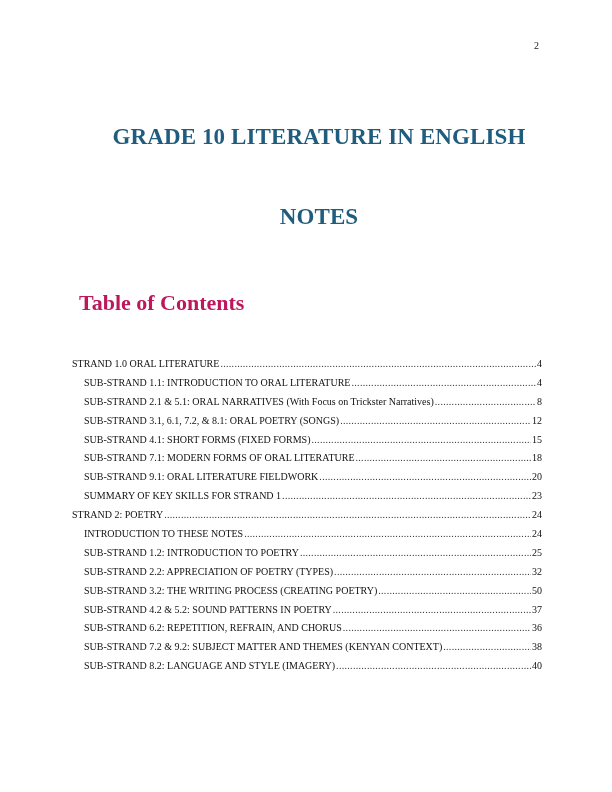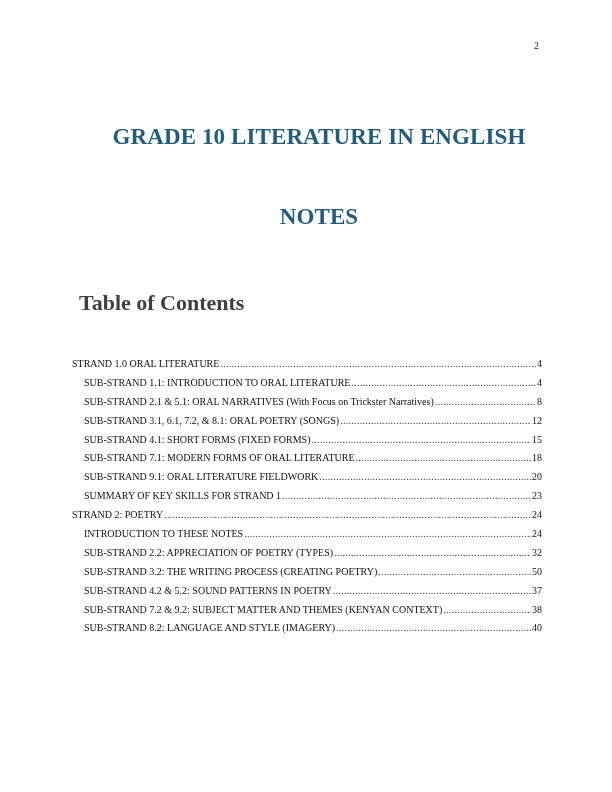--- a/index.html
+++ b/index.html
@@ -33,21 +33,21 @@
       letter-spacing: 0.1px;
     }
     .doc-title.line1 { top: 124px; }
     .doc-title.line2 { top: 180px; margin-top: 24px; }
     .toc-heading {
       position: absolute;
       top: 290px;
       left: 79px;
       font-size: 22px;
       font-weight: bold;
-      color: #404040;
+      color: #be185d;
     }
     .toc {
       position: absolute;
       top: 355px;
       left: 72px;
       width: 470px;
     }
     .toc-row {
       display: flex;
       align-items: flex-end;
@@ -127,35 +127,45 @@
       <span class="label">STRAND 2: POETRY</span>
       <span class="leader"></span>
       <span class="pg">24</span>
     </div>
     <div class="toc-row level-2">
       <span class="label">INTRODUCTION TO THESE NOTES</span>
       <span class="leader"></span>
       <span class="pg">24</span>
     </div>
     <div class="toc-row level-2">
+      <span class="label">SUB-STRAND 1.2: INTRODUCTION TO POETRY</span>
+      <span class="leader"></span>
+      <span class="pg">25</span>
+    </div>
+    <div class="toc-row level-2">
       <span class="label">SUB-STRAND 2.2: APPRECIATION OF POETRY (TYPES)</span>
       <span class="leader"></span>
       <span class="pg">32</span>
     </div>
     <div class="toc-row level-2">
       <span class="label">SUB-STRAND 3.2: THE WRITING PROCESS (CREATING POETRY)</span>
       <span class="leader"></span>
       <span class="pg">50</span>
     </div>
     <div class="toc-row level-2">
       <span class="label">SUB-STRAND 4.2 &amp; 5.2: SOUND PATTERNS IN POETRY</span>
       <span class="leader"></span>
       <span class="pg">37</span>
     </div>
     <div class="toc-row level-2">
+      <span class="label">SUB-STRAND 6.2: REPETITION, REFRAIN, AND CHORUS</span>
+      <span class="leader"></span>
+      <span class="pg">36</span>
+    </div>
+    <div class="toc-row level-2">
       <span class="label">SUB-STRAND 7.2 &amp; 9.2: SUBJECT MATTER AND THEMES (KENYAN CONTEXT)</span>
       <span class="leader"></span>
       <span class="pg">38</span>
     </div>
     <div class="toc-row level-2">
       <span class="label">SUB-STRAND 8.2: LANGUAGE AND STYLE (IMAGERY)</span>
       <span class="leader"></span>
       <span class="pg">40</span>
     </div>
   </div>

